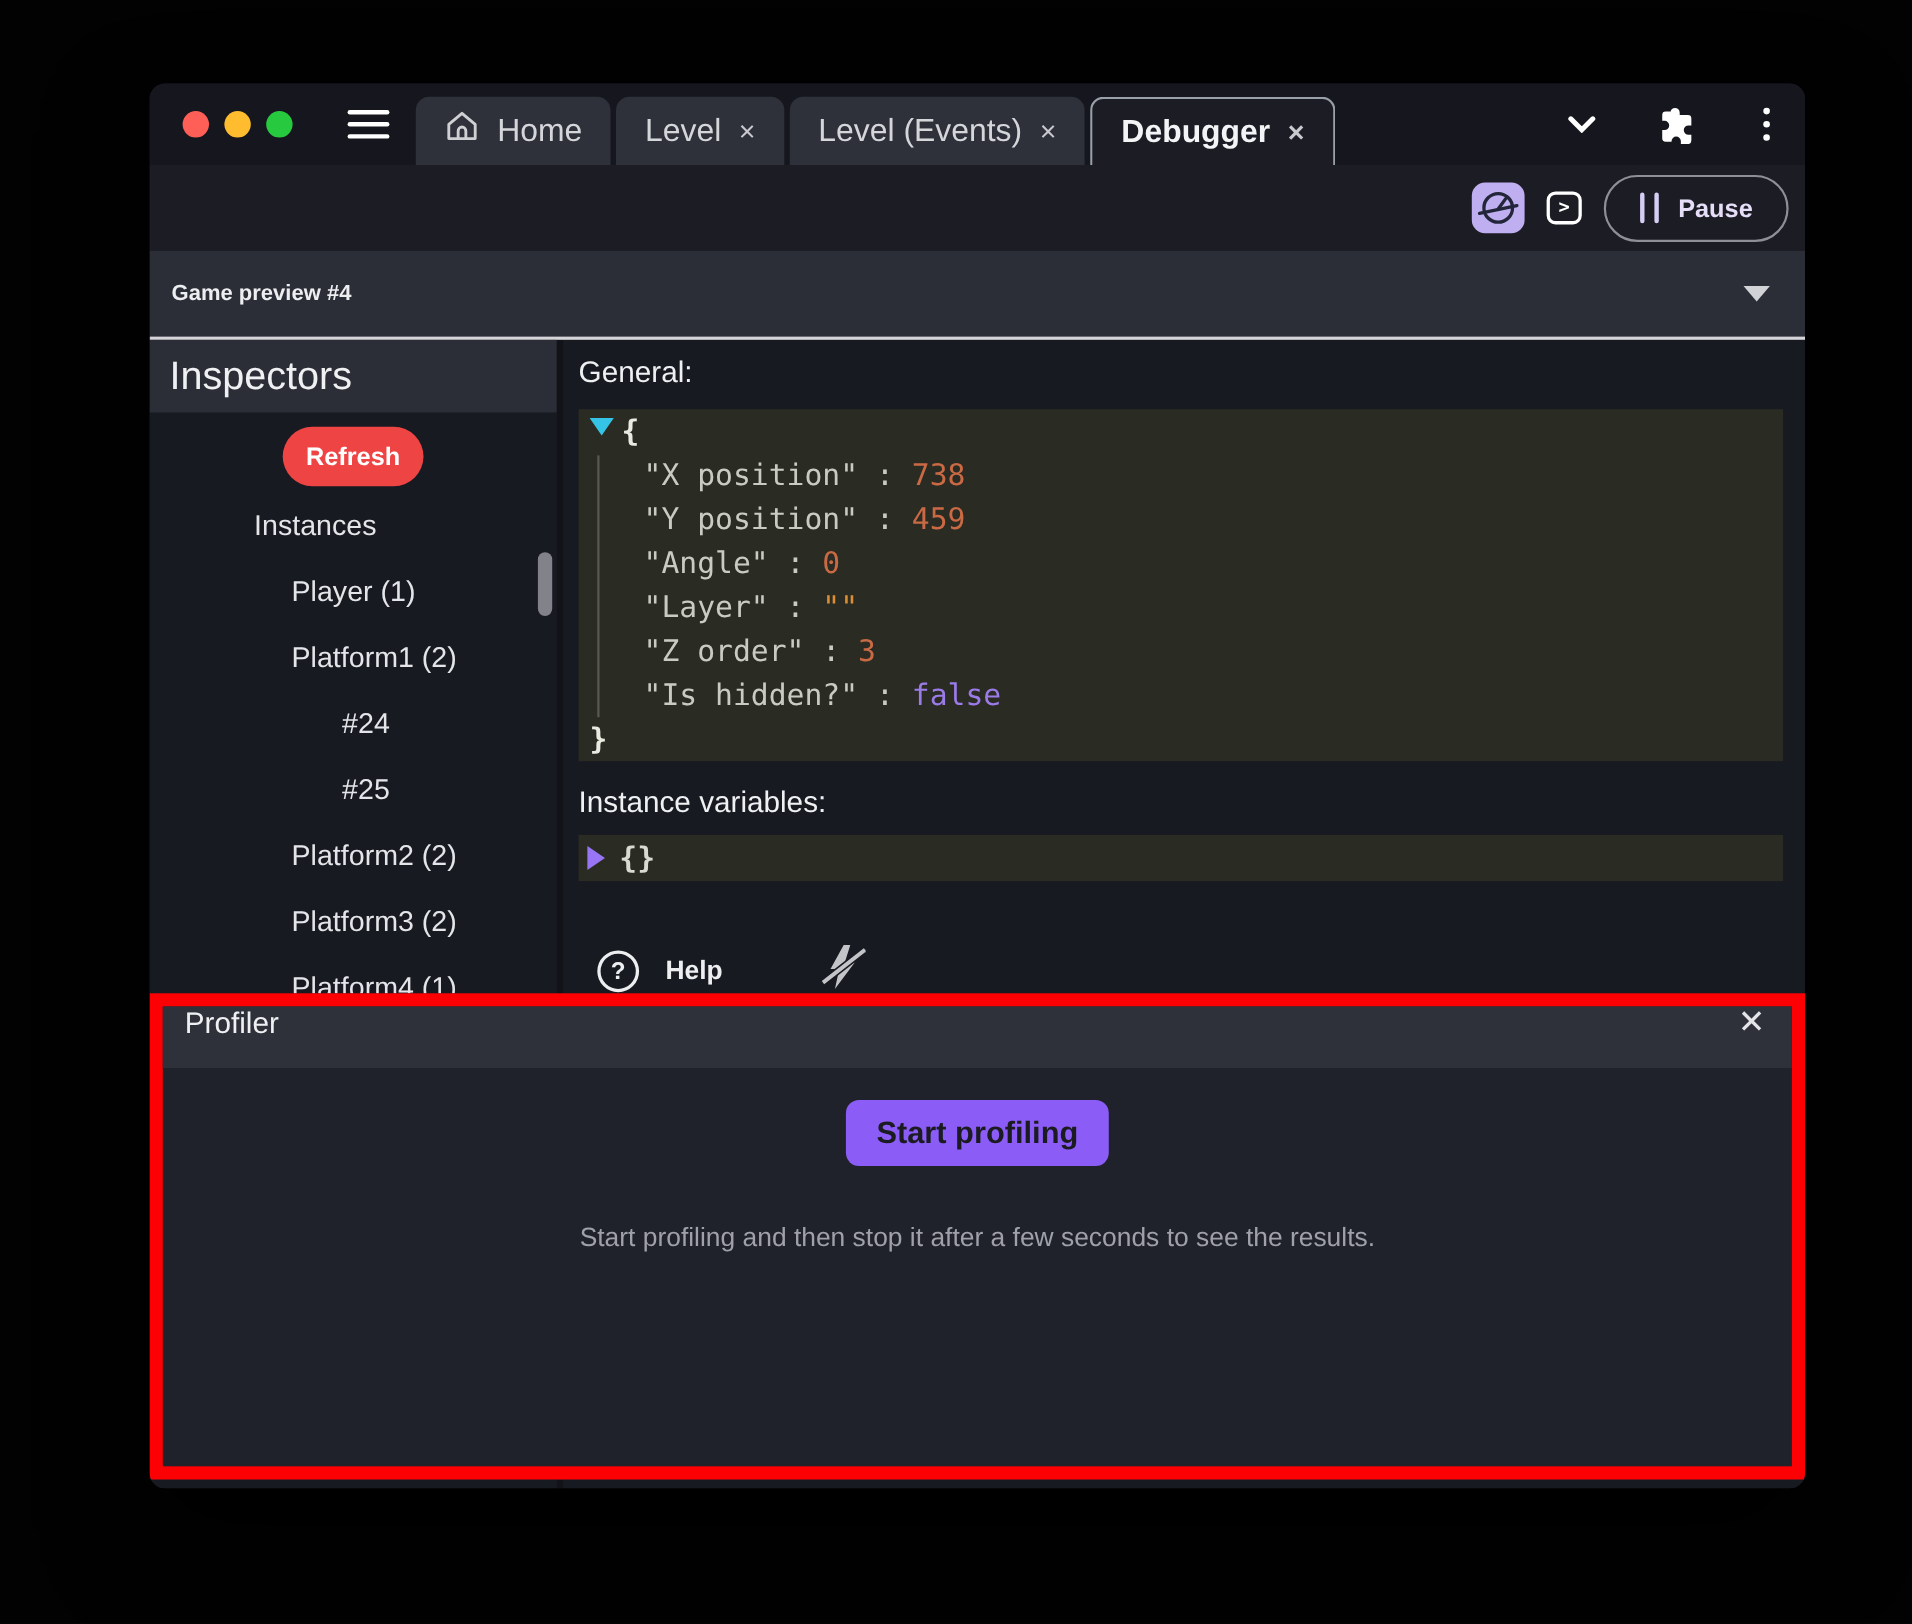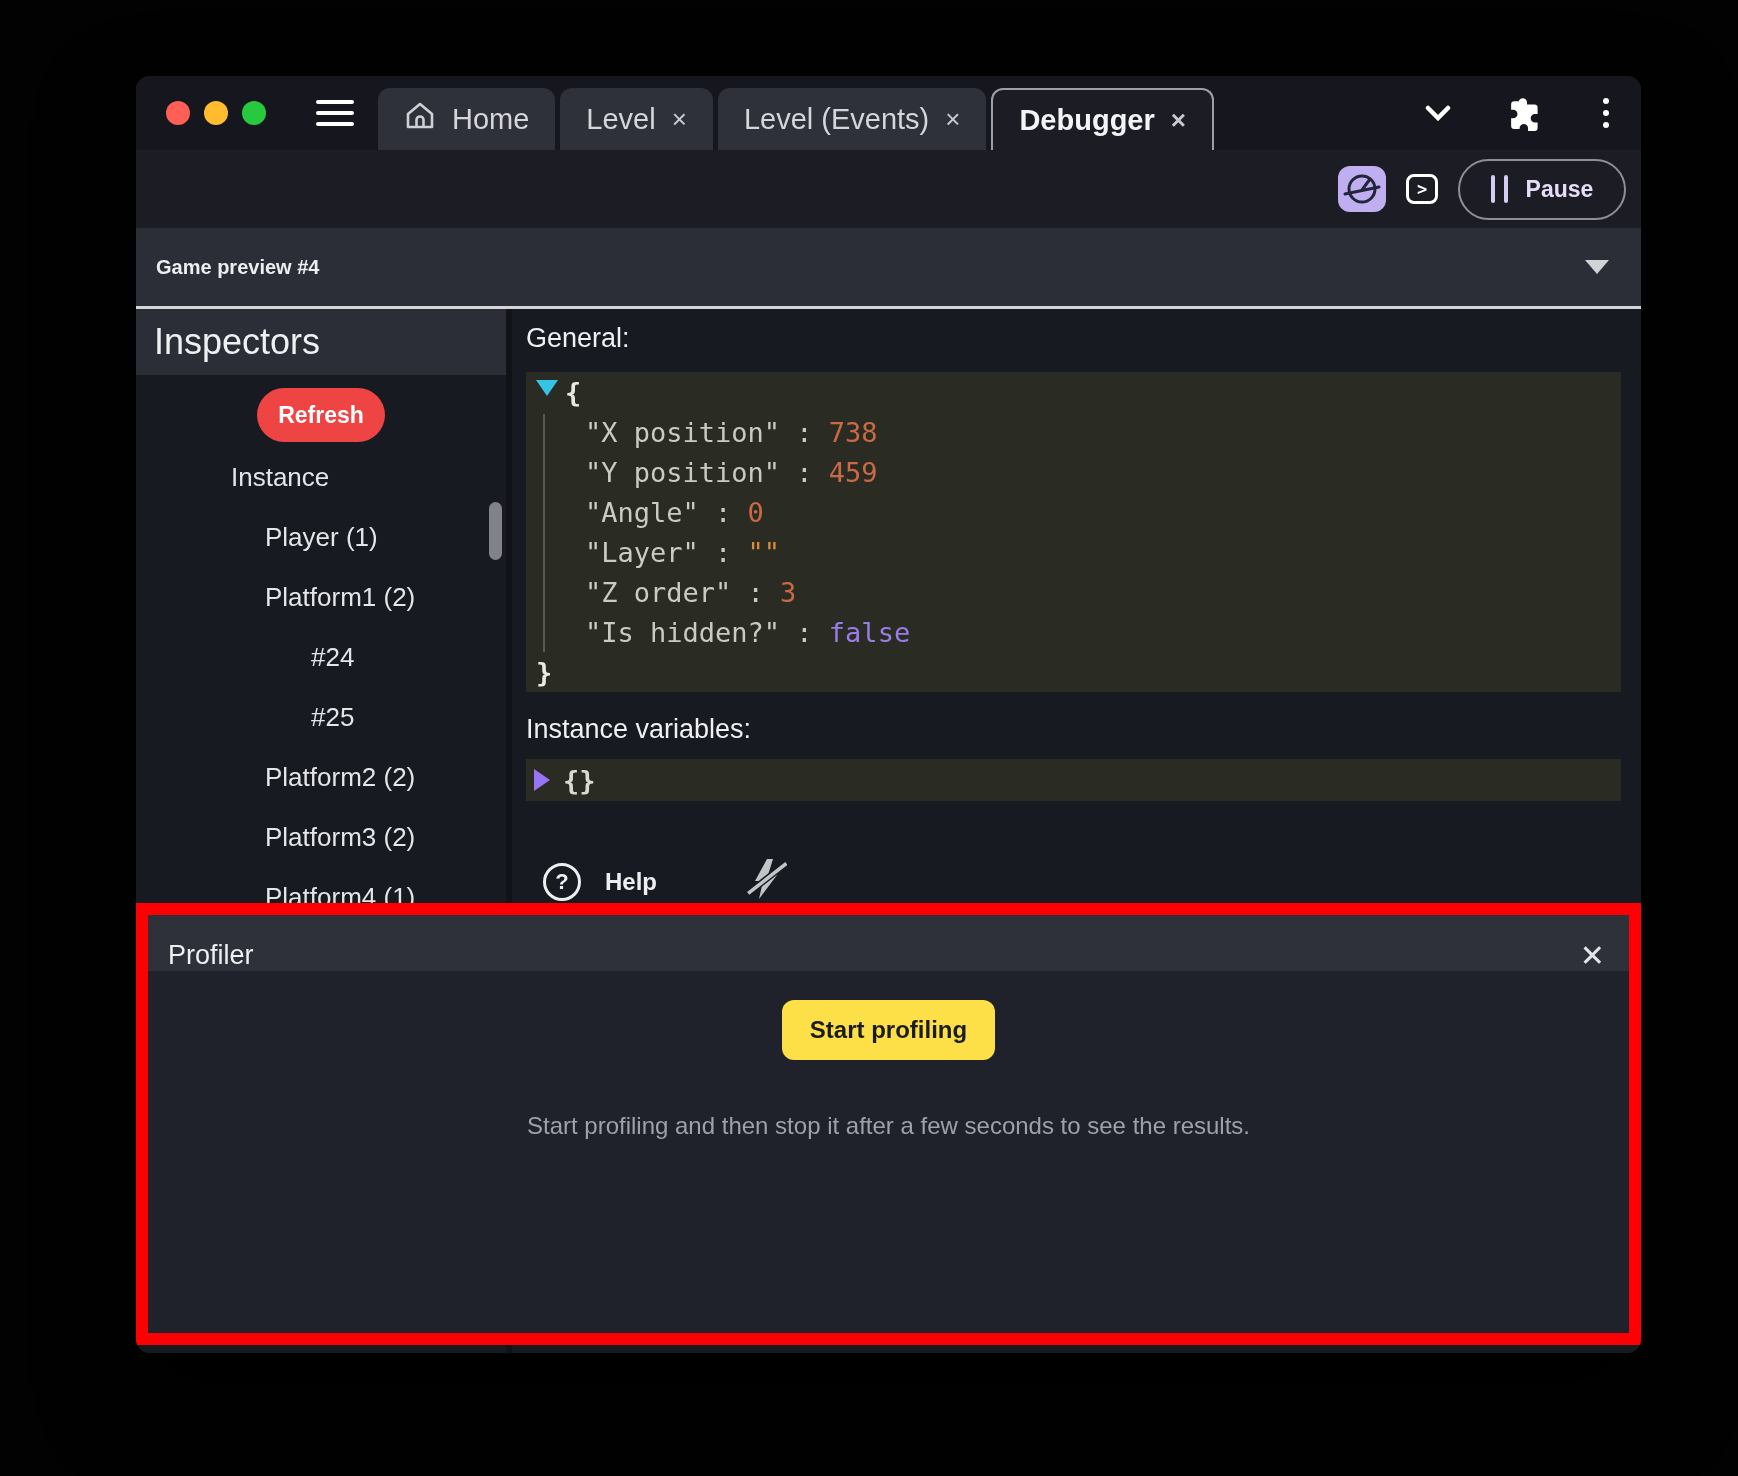--- a/index.html
+++ b/index.html
@@ -87,27 +87,27 @@
   .help-row { margin-top:56px; display:flex; align-items:center; }
   .help-circle { width:38px; height:38px; border:3px solid #eceef0; border-radius:50%; color:#eceef0;
     display:flex; align-items:center; justify-content:center; font-size:22px; font-weight:bold;
     margin-left:17px; cursor:pointer; }
   .help-label { color:#eceef0; font-size:24px; font-weight:bold; margin-left:24px; }
   .bolt-off { margin-left:88px; cursor:pointer; }
 
   
   .profiler { position:absolute; left:0; top:827px; width:1505px; height:442px;
     border:12px solid #fd0004; background:#1f212b; }
-  .profiler-header { height:56px; background:#2e303a; display:flex; align-items:flex-end;
+  .profiler-header { height:56px; background:#2e303a; display:flex; align-items:flex-start;
     justify-content:space-between; padding:0 24px 0 20px; }
   .profiler-title { color:#eef0f2; font-size:27px; }
   .profiler-close { color:#e4e5e9; font-size:30px; line-height:1; cursor:pointer; }
   .profiler-body { display:flex; flex-direction:column; align-items:center; }
   .start-btn { margin-top:29px; height:60px; padding:0 28px; border:none; border-radius:12px;
-    background:#fde047; color:#1b1b22; font-size:24px; font-weight:bold;
+    background:#8b5cf6; color:#1b1b22; font-size:28px; font-weight:bold;
     font-family:"Liberation Sans", sans-serif; cursor:pointer; }
   .profiler-hint { margin-top:52px; color:#9fa0a8; font-size:24px; }
 </style>
 </head>
 <body>
 
 <div class="window">
 
   <div class="titlebar">
     <div class="lights">
@@ -186,21 +186,21 @@
     <span class="preview-title">Game preview #4</span>
     <span class="caret-down"></span>
   </div>
   <div class="hr-divider"></div>
 
   <div class="main">
     <div class="sidebar">
       <div class="sidebar-header">Inspectors</div>
       <button class="refresh-btn">Refresh</button>
       <div class="tree">
-        <div class="tree-item lvl0">Instance</div>
+        <div class="tree-item lvl0">Instances</div>
         <div class="tree-item lvl1">Player (1)</div>
         <div class="tree-item lvl1">Platform1 (2)</div>
         <div class="tree-item lvl2">#24</div>
         <div class="tree-item lvl2">#25</div>
         <div class="tree-item lvl1">Platform2 (2)</div>
         <div class="tree-item lvl1">Platform3 (2)</div>
         <div class="tree-item lvl1">Platform4 (1)</div>
       </div>
       <div class="scroll-thumb"></div>
     </div>

